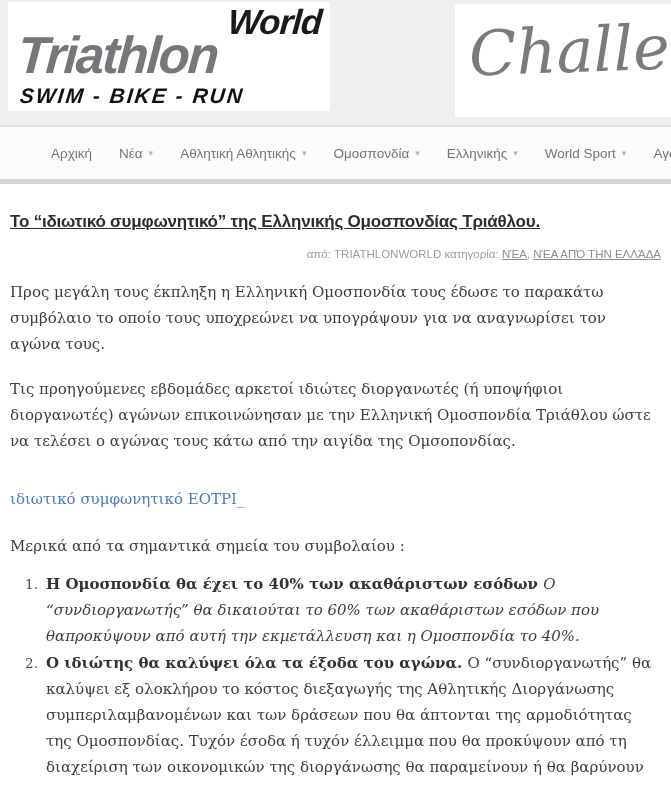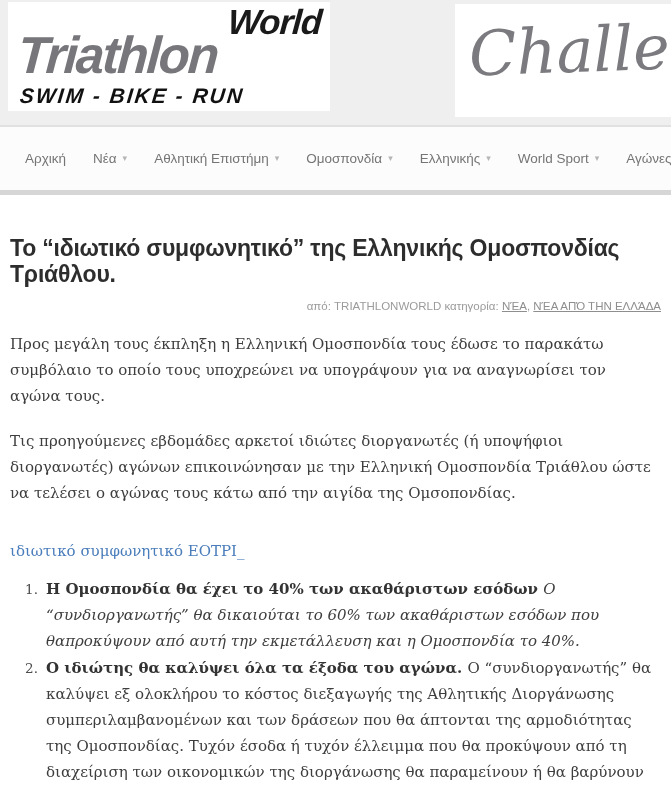--- a/index.html
+++ b/index.html
@@ -18,32 +18,32 @@
                 letter-spacing:-2px; transform:scaleX(0.98) skewX(-4deg); transform-origin:left; }
   .logo-sbr { position:absolute; left:12px; bottom:3px; width:300px; font-size:21px;
               color:#111111; letter-spacing:2px; transform:skewX(-6deg); white-space:nowrap; }
   .banner-box { position:absolute; left:455px; top:4px; width:216px; height:113px;
                 background:#ffffff; overflow:hidden; }
   .banner-script { position:absolute; left:14px; top:8px; font-family:"DejaVu Serif", serif;
                    font-style:italic; font-size:62px; color:#7b7a7f; white-space:nowrap;
                    transform:rotate(-2deg); }
 
   
-  .navbar { width:671px; height:63px; background:#fcfcfc; display:flex; align-items:center;
-            padding-left:25px; overflow:hidden; }
+  .navbar { width:671px; height:52px; background:#fcfcfc; display:flex; align-items:center;
+            padding-left:51px; overflow:hidden; }
   .nav-item { display:flex; align-items:center; margin-right:27px; cursor:pointer;
               white-space:nowrap; flex:none; }
   .nav-label { font-size:13.5px; color:#757575; }
   .nav-caret { font-size:9px; color:#b5b5b5; margin-left:6px; line-height:1; }
   .nav-shadowbar { width:671px; height:5px; background:#d6d6d6; }
 
   
   .article { padding:0 10px; }
-  .article-title { margin-top:40px; font-size:23px; line-height:26px; font-weight:bold;
-                   color:#2d2d2d; letter-spacing:-0.2px; }
+  .article-title { margin-top:25px; font-size:17px; line-height:26px; font-weight:bold;
+                   color:#2d2d2d; letter-spacing:-0.2px;text-decoration:underline; }
   .byline { margin-top:13px; font-size:11.5px; color:#9b9b9b;text-align:right; }
   .byline a { color:#8e8e8e; text-decoration:underline; cursor:pointer; }
   .byline .author { color:#9b9b9b; }
 
   .body-copy { font-family:"DejaVu Serif", serif; font-size:15px; line-height:26px;
                color:#3e3e3e; }
   .para { margin-top:19px; }
   .attachment { margin-top:32px; }
   .attachment a { color:#4a7dbb; text-decoration:none; cursor:pointer; }
   .list-intro { margin-top:21px; }
@@ -73,21 +73,21 @@
 
 <div class="navbar">
   <div class="nav-item">
     <span class="nav-label">Αρχική</span>
   </div>
   <div class="nav-item">
     <span class="nav-label">Νέα</span>
     <span class="nav-caret">▾</span>
   </div>
   <div class="nav-item">
-    <span class="nav-label">Αθλητική Επιστήμη</span>
+    <span class="nav-label">Αθλητική Αθλητικής</span>
     <span class="nav-caret">▾</span>
   </div>
   <div class="nav-item">
     <span class="nav-label">Ομοσπονδία</span>
     <span class="nav-caret">▾</span>
   </div>
   <div class="nav-item">
     <span class="nav-label">Ελληνικής</span>
     <span class="nav-caret">▾</span>
   </div>
@@ -117,20 +117,21 @@
 
   <div class="body-copy">
     <p class="para">Προς μεγάλη τους έκπληξη η Ελληνική Ομοσπονδία τους έδωσε το παρακάτω συμβόλαιο το οποίο τους υποχρεώνει να υπογράψουν για να αναγνωρίσει τον αγώνα τους.</p>
 
     <p class="para">Τις προηγούμενες εβδομάδες αρκετοί ιδιώτες διοργανωτές (ή υποψήφιοι διοργανωτές) αγώνων επικοινώνησαν με την Ελληνική Ομοσπονδία Τριάθλου ώστε να τελέσει ο αγώνας τους κάτω από την αιγίδα της Ομσοπονδίας.</p>
 
     <p class="attachment">
       <a>ιδιωτικό συμφωνητικό ΕΟΤΡΙ_</a>
     </p>
 
+    <p class="list-intro">Μερικά από τα σημαντικά σημεία του συμβολαίου :</p>
 
     <ol class="points">
       <li>
         <span class="num">1.</span>
         <span><span class="pt-bold">Η Ομοσπονδία θα έχει το 40% των ακαθάριστων εσόδων </span><span class="pt-rest italic">Ο “συνδιοργανωτής” θα δικαιούται το 60% των ακαθάριστων εσόδων που θαπροκύψουν από αυτή την εκμετάλλευση και η Ομοσπονδία το 40%.</span></span>
       </li>
       <li>
         <span class="num">2.</span>
         <span><span class="pt-bold">Ο ιδιώτης θα καλύψει όλα τα έξοδα του αγώνα. </span><span class="pt-rest">Ο “συνδιοργανωτής” θα καλύψει εξ ολοκλήρου το κόστος διεξαγωγής της Αθλητικής Διοργάνωσης συμπεριλαμβανομένων και των δράσεων που θα άπτονται της αρμοδιότητας της Ομοσπονδίας. Τυχόν έσοδα ή τυχόν έλλειμμα που θα προκύψουν από τη διαχείριση των οικονομικών της διοργάνωσης θα παραμείνουν ή θα βαρύνουν τον «συνδιοργανωτή».</span></span>
       </li>

